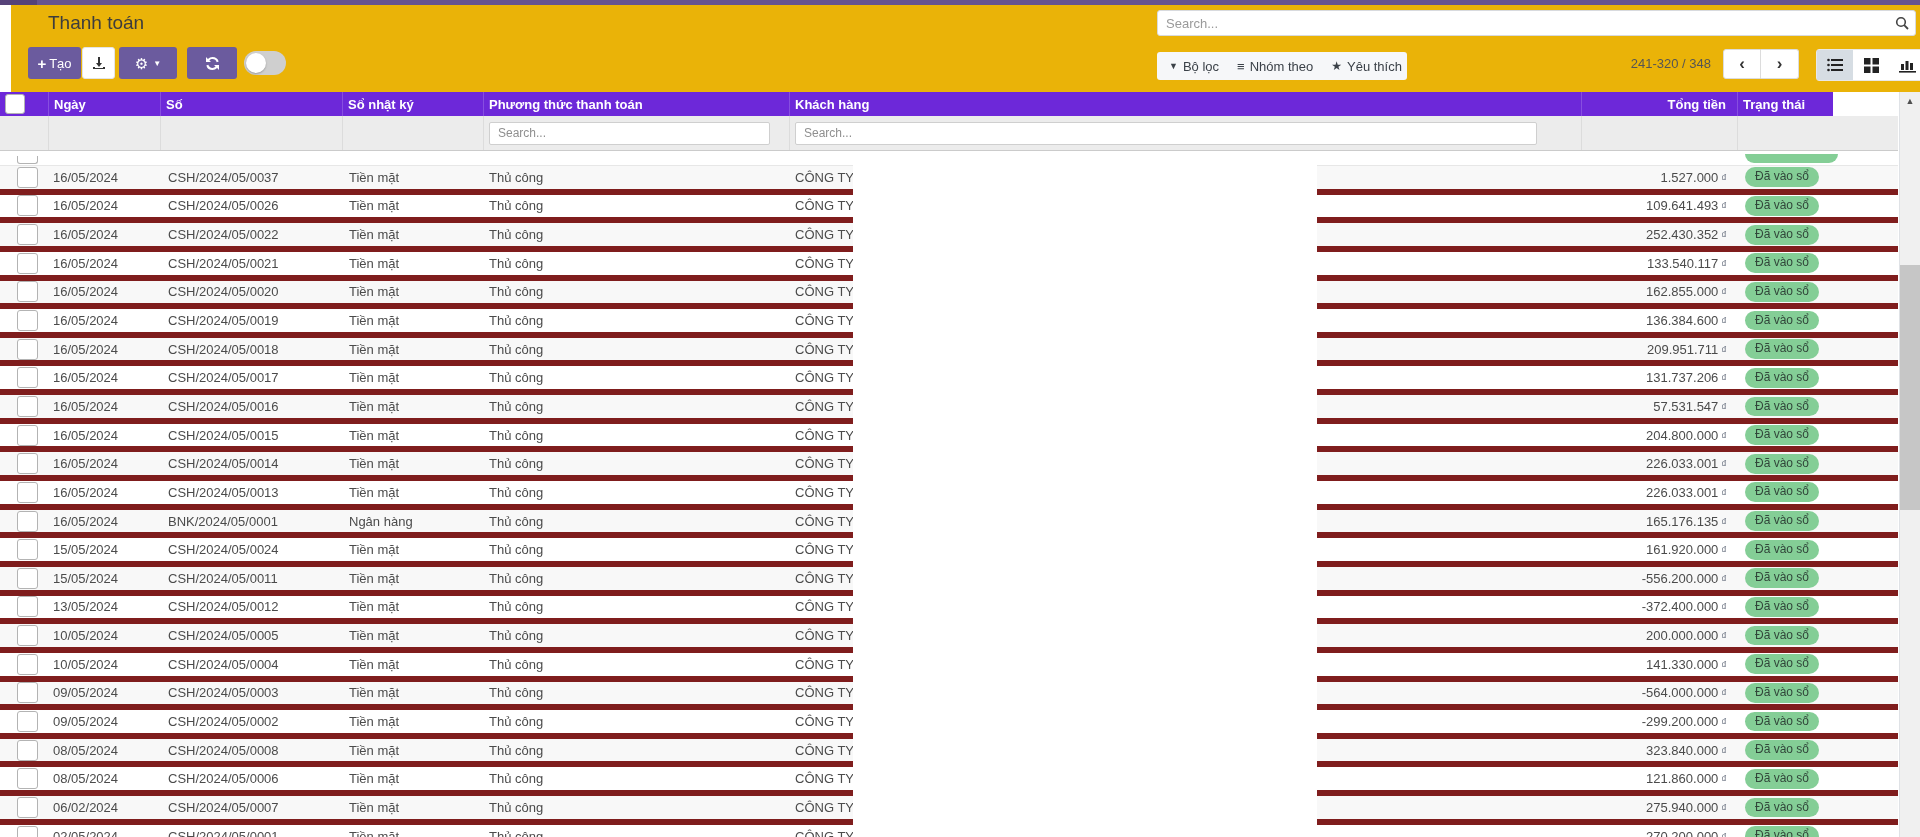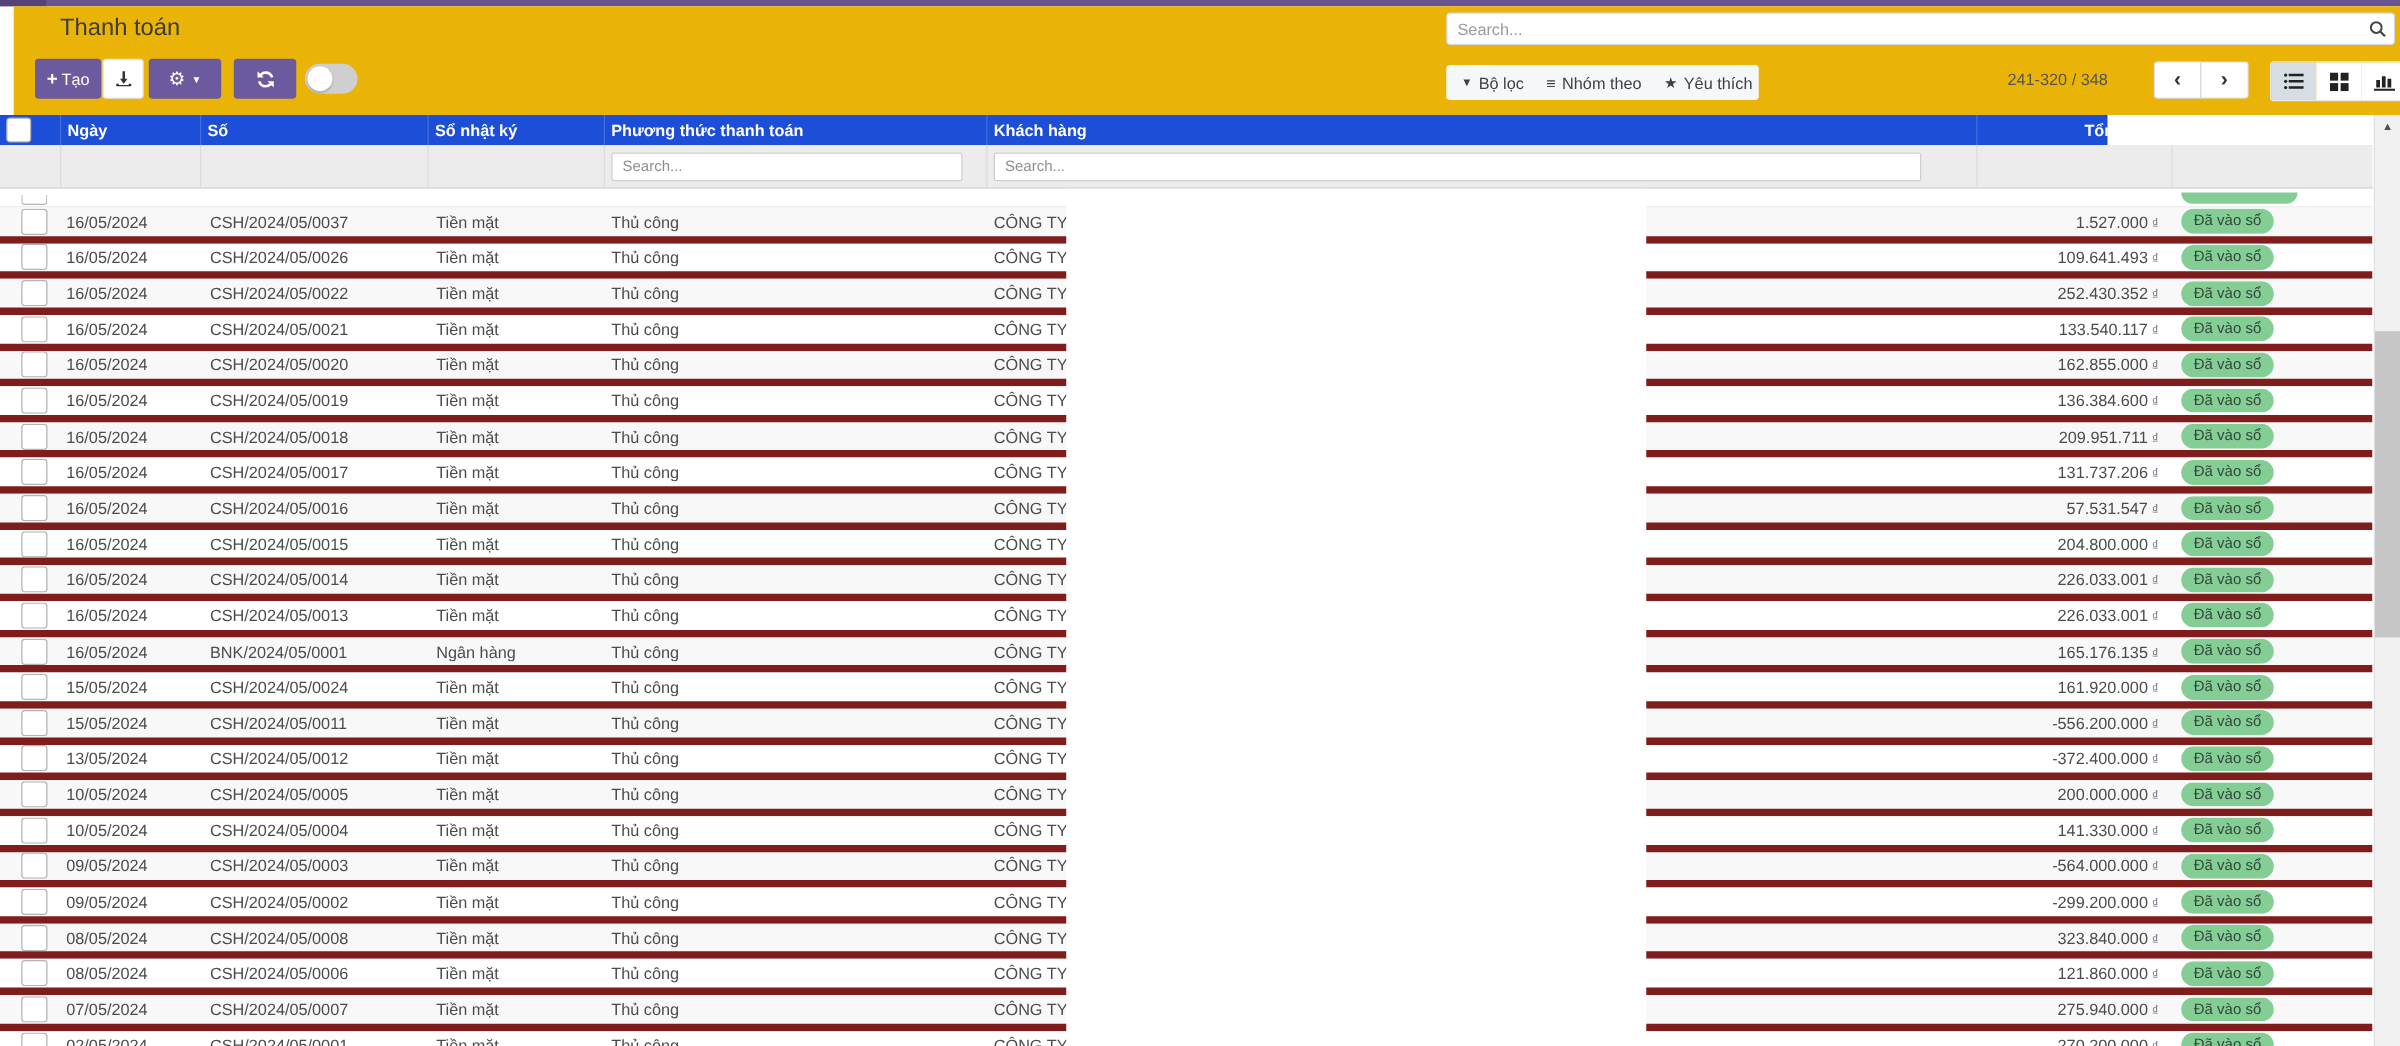--- a/index.html
+++ b/index.html
@@ -41,38 +41,38 @@
 
   
   #filterbar { left:1146px; top:47px; width:250px; height:28px; background:#f6f7f9;
                border-radius:3px; display:flex; align-items:center; gap:18px;
                padding:0 12px; font-size:13px; color:#3b4148; }
   .fitem { display:flex; align-items:center; gap:5px; cursor:pointer; white-space:nowrap; }
   .fitem .ic { font-size:9px; }
   .fitem .star { font-size:12px; }
 
   
-  #pager-range { left:1595px; top:51px; width:105px; font-size:13px; color:#555; }
+  #pager-range { left:1595px; top:51px; width:105px; text-align:right; font-size:13px; color:#555; }
   #pager-btns { left:1712px; top:44px; display:flex; }
   .pgbtn { width:38px; height:30px; background:#fff; border:1px solid #dcdcdc;
            font-size:17px; font-weight:bold; color:#333; display:flex; align-items:center;
            justify-content:center; cursor:pointer; }
   .pgbtn:first-child { border-radius:3px 0 0 3px; }
   .pgbtn:last-child { border-radius:0 3px 3px 0; border-left:none; }
 
   
   #switcher { left:1805px; top:44px; display:flex; border:1px solid #e8e8e8; border-radius:3px; }
   .vbtn { width:36px; height:30px; display:flex; align-items:center; justify-content:center;
           background:#fff; cursor:pointer; }
   .vbtn.active { background:#d6dde3; }
 
   
   .grid-row { display:grid; grid-template-columns:49px 112px 182px 141px 306px 792px 156px 160px; }
 
-  #lheader { left:0; top:92px; width:1686px; height:24px; background:#1d4ed8; color:#fff;
+  #lheader { left:0; top:92px; width:1833px; height:24px; background:#6d28d9; color:#fff;
              font-size:13px; font-weight:bold; }
   #lheader .hc { display:flex; align-items:center; padding-left:5px;
                  border-right:1px solid rgba(255,255,255,.18); overflow:hidden; white-space:nowrap; }
   #lheader .hc:last-child { border-right:none; }
   #lheader .hc.right { justify-content:flex-end; padding-right:11px; }
   #hdr-check { display:flex; align-items:center; justify-content:flex-start; padding-left:17px; }
 
   #subheader { left:0; top:116px; width:1898px; height:35px; background:#ececec;
                border-bottom:1px solid #cbcbcb; }
   #subheader .sc { border-right:1px solid #dcdcdc; display:flex; align-items:center; }
@@ -495,21 +495,21 @@
       <div class="cell c-date">08/05/2024</div>
       <div class="cell c-num">CSH/2024/05/0006</div>
       <div class="cell c-jrn">Tiền mặt</div>
       <div class="cell c-mth">Thủ công</div>
       <div class="cell c-cust">CÔNG TY T</div>
       <div class="cell c-tot">121.860.000<span class="cur">₫</span></div>
       <div class="cell c-stat"><span class="badge">Đã vào sổ</span></div>
     </div>
     <div class="grid-row trow stripe">
       <div class="cell c-check"><span class="cbx"></span></div>
-      <div class="cell c-date">07/05/2024</div>
+      <div class="cell c-date">06/02/2024</div>
       <div class="cell c-num">CSH/2024/05/0007</div>
       <div class="cell c-jrn">Tiền mặt</div>
       <div class="cell c-mth">Thủ công</div>
       <div class="cell c-cust">CÔNG TY T</div>
       <div class="cell c-tot">275.940.000<span class="cur">₫</span></div>
       <div class="cell c-stat"><span class="badge">Đã vào sổ</span></div>
     </div>
     <div class="grid-row trow">
       <div class="cell c-check"><span class="cbx"></span></div>
       <div class="cell c-date">02/05/2024</div>

